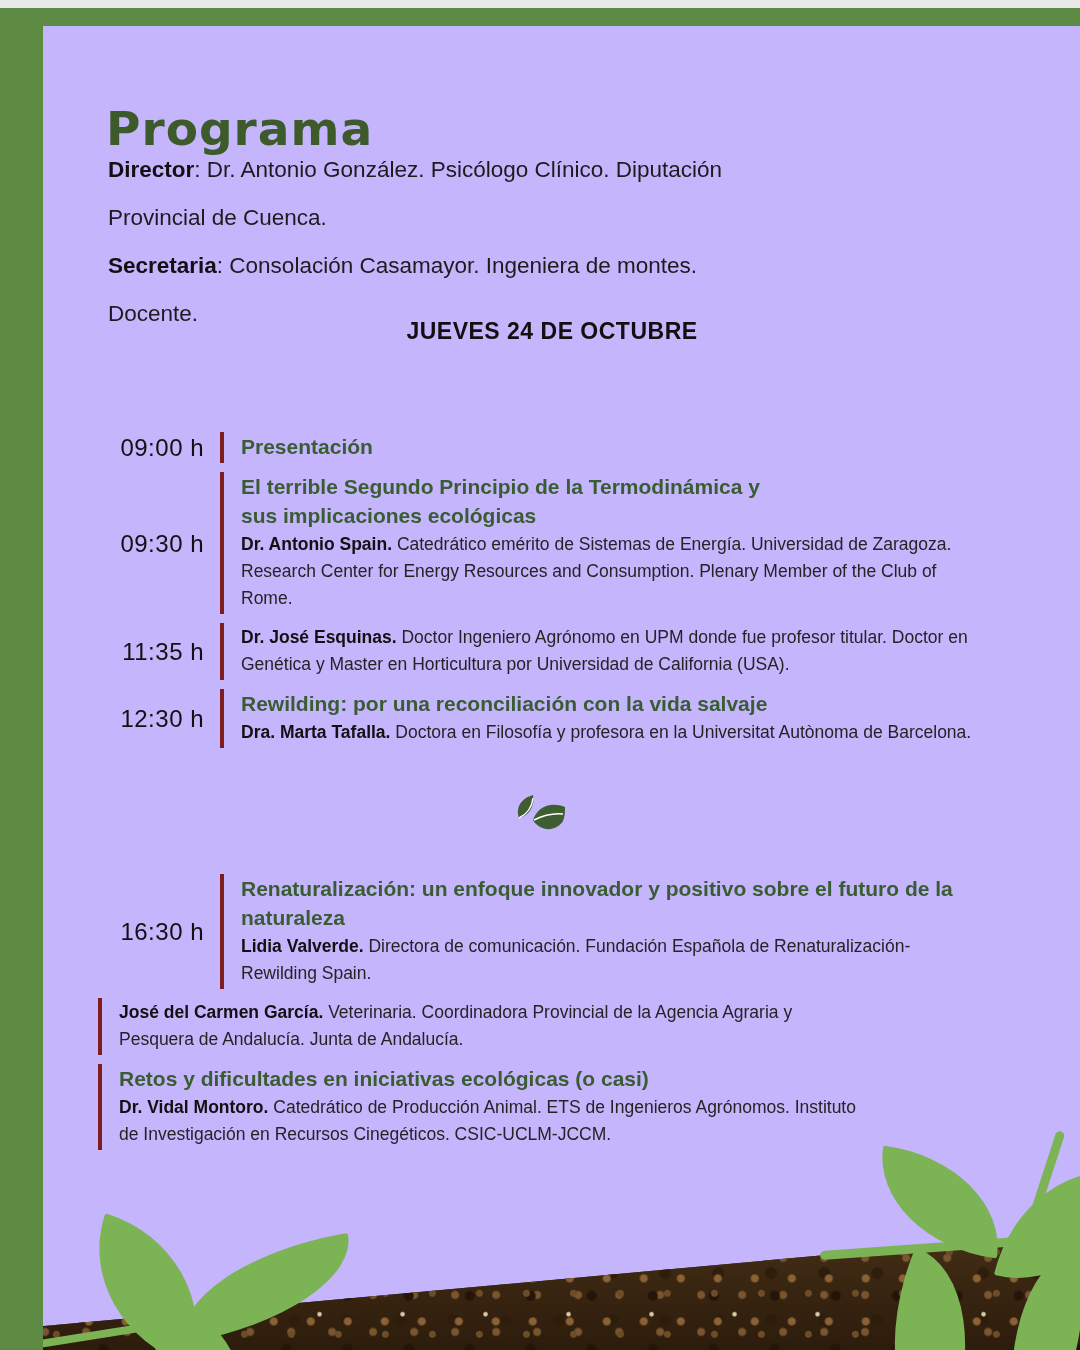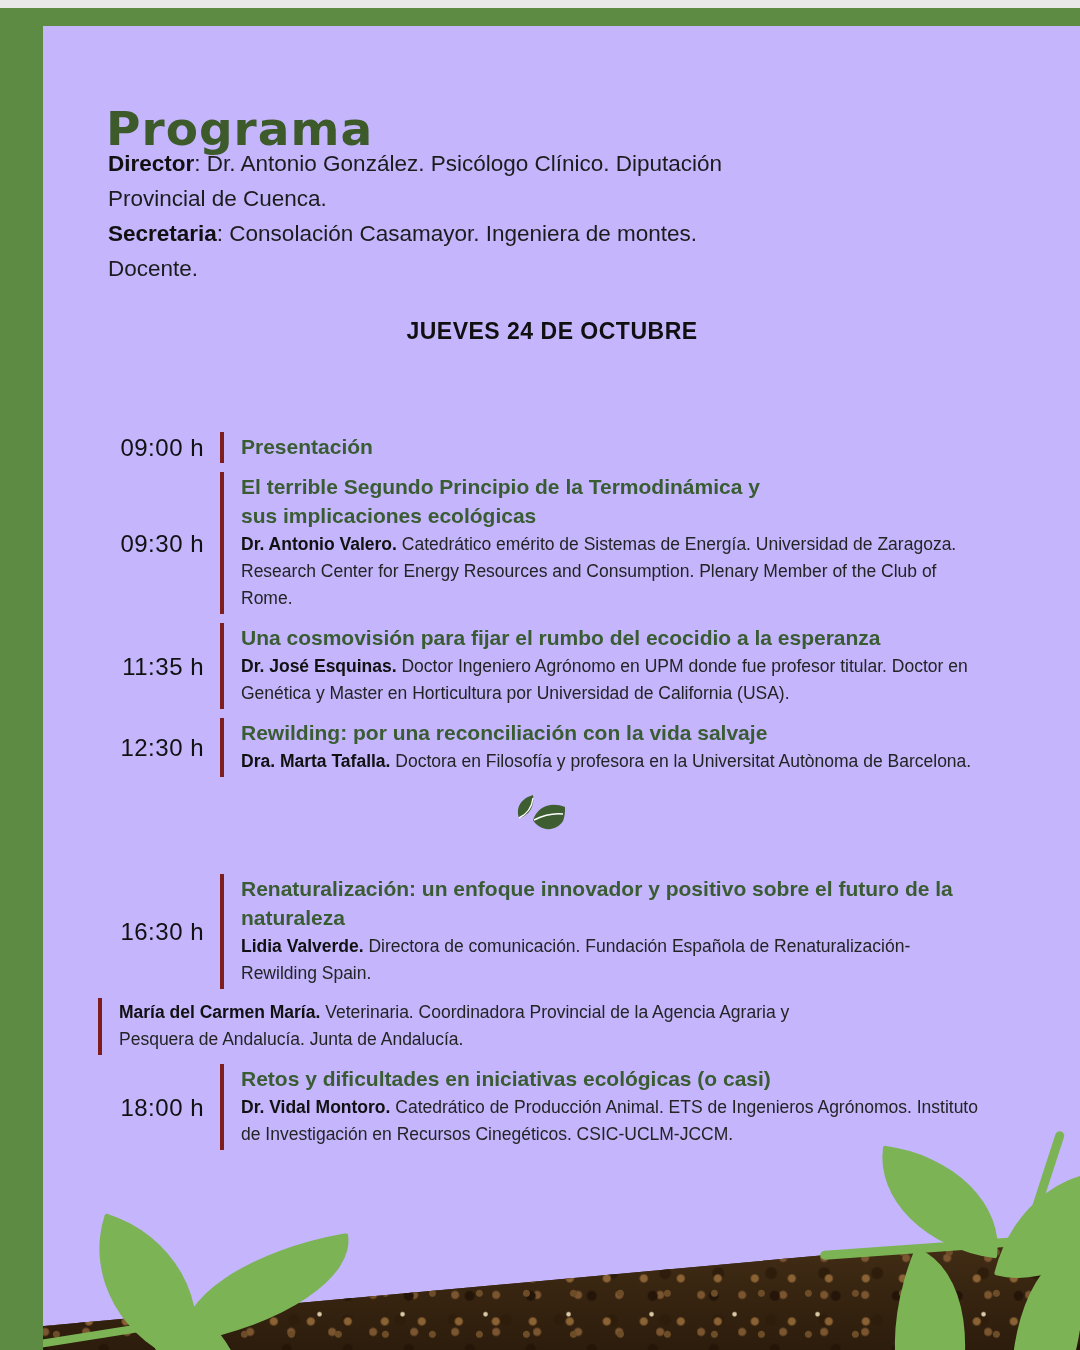--- a/index.html
+++ b/index.html
@@ -20,21 +20,21 @@
   
   .border-top{position:absolute;left:0;top:0;width:1080px;height:18px;background:var(--border-green);z-index:6;}
   .border-left{position:absolute;left:0;top:0;width:43px;height:1350px;background:var(--border-green);z-index:6;}
 
   
   .page-title{
     position:absolute;left:106px;top:62px;
     font-family:"DejaVu Sans",sans-serif;font-weight:800;
     font-size:47px;letter-spacing:1px;color:var(--title-green);
   }
-  .people{position:absolute;left:108px;top:138px;width:760px;font-size:22.5px;line-height:35px;}
+  .people{position:absolute;left:108px;top:138px;width:760px;font-size:22.5px;line-height:48px;}
   .people p{margin:0;white-space:pre-line;}
   .people strong{font-weight:700;color:#111;}
 
   
   .day-heading{position:absolute;left:0;top:310px;width:1080px;text-align:center;
     font-size:23px;font-weight:700;color:#101010;letter-spacing:.5px;padding-left:12px;}
   .day-subtitle{position:absolute;left:0;top:342px;width:1080px;text-align:center;
     font-size:21px;font-style:italic;color:#1e1e1e;}
 
   
@@ -117,28 +117,27 @@
       <div class="stitle">Presentación</div>
 
     </div>
   </div>
 
   <div class="session">
     <div class="time">09:30 h</div>
     <div class="content">
       <div class="stitle">El terrible Segundo Principio de la Termodinámica y
 sus implicaciones ecológicas</div>
-      <p class="speaker"><b>Dr. Antonio Valero. </b><span>Catedrático emérito de Sistemas de Energía. Universidad de Zaragoza. Research Center for Energy Resources and Consumption. Plenary Member of the Club of Rome.</span></p>
+      <p class="speaker"><b>Dr. Antonio Spain. </b><span>Catedrático emérito de Sistemas de Energía. Universidad de Zaragoza. Research Center for Energy Resources and Consumption. Plenary Member of the Club of Rome.</span></p>
     </div>
   </div>
 
   <div class="session">
     <div class="time">11:35 h</div>
     <div class="content">
-      <div class="stitle">Una cosmovisión para fijar el rumbo del ecocidio a la esperanza</div>
       <p class="speaker"><b>Dr. José Esquinas. </b><span>Doctor Ingeniero Agrónomo en UPM donde fue profesor titular. Doctor en Genética y Master en Horticultura por Universidad de California (USA).</span></p>
     </div>
   </div>
 
   <div class="session">
     <div class="time">12:30 h</div>
     <div class="content">
       <div class="stitle">Rewilding: por una reconciliación con la vida salvaje</div>
       <p class="speaker"><b>Dra. Marta Tafalla. </b><span>Doctora en Filosofía y profesora en la Universitat Autònoma de Barcelona.</span></p>
     </div>
@@ -159,26 +158,25 @@
     <div class="time">16:30 h</div>
     <div class="content">
       <div class="stitle">Renaturalización: un enfoque innovador y positivo sobre el futuro de la
 naturaleza</div>
       <p class="speaker"><b>Lidia Valverde. </b><span>Directora de comunicación. Fundación Española de Renaturalización-Rewilding Spain.</span></p>
     </div>
   </div>
 
   <div class="session">
     <div class="content">
-      <p class="speaker"><b>María del Carmen María. </b><span>Veterinaria. Coordinadora Provincial de la Agencia Agraria y Pesquera de Andalucía. Junta de Andalucía.</span></p>
+      <p class="speaker"><b>José del Carmen García. </b><span>Veterinaria. Coordinadora Provincial de la Agencia Agraria y Pesquera de Andalucía. Junta de Andalucía.</span></p>
     </div>
   </div>
 
   <div class="session">
-    <div class="time">18:00 h</div>
     <div class="content">
       <div class="stitle">Retos y dificultades en iniciativas ecológicas (o casi)</div>
       <p class="speaker"><b>Dr. Vidal Montoro. </b><span>Catedrático de Producción Animal. ETS de Ingenieros Agrónomos. Instituto de Investigación en Recursos Cinegéticos. CSIC-UCLM-JCCM.</span></p>
     </div>
   </div>
 </div>
 
   <div class="soil"></div>
   <div class="leaf leafL1"></div>
   <div class="leaf2 leafL2"></div>

